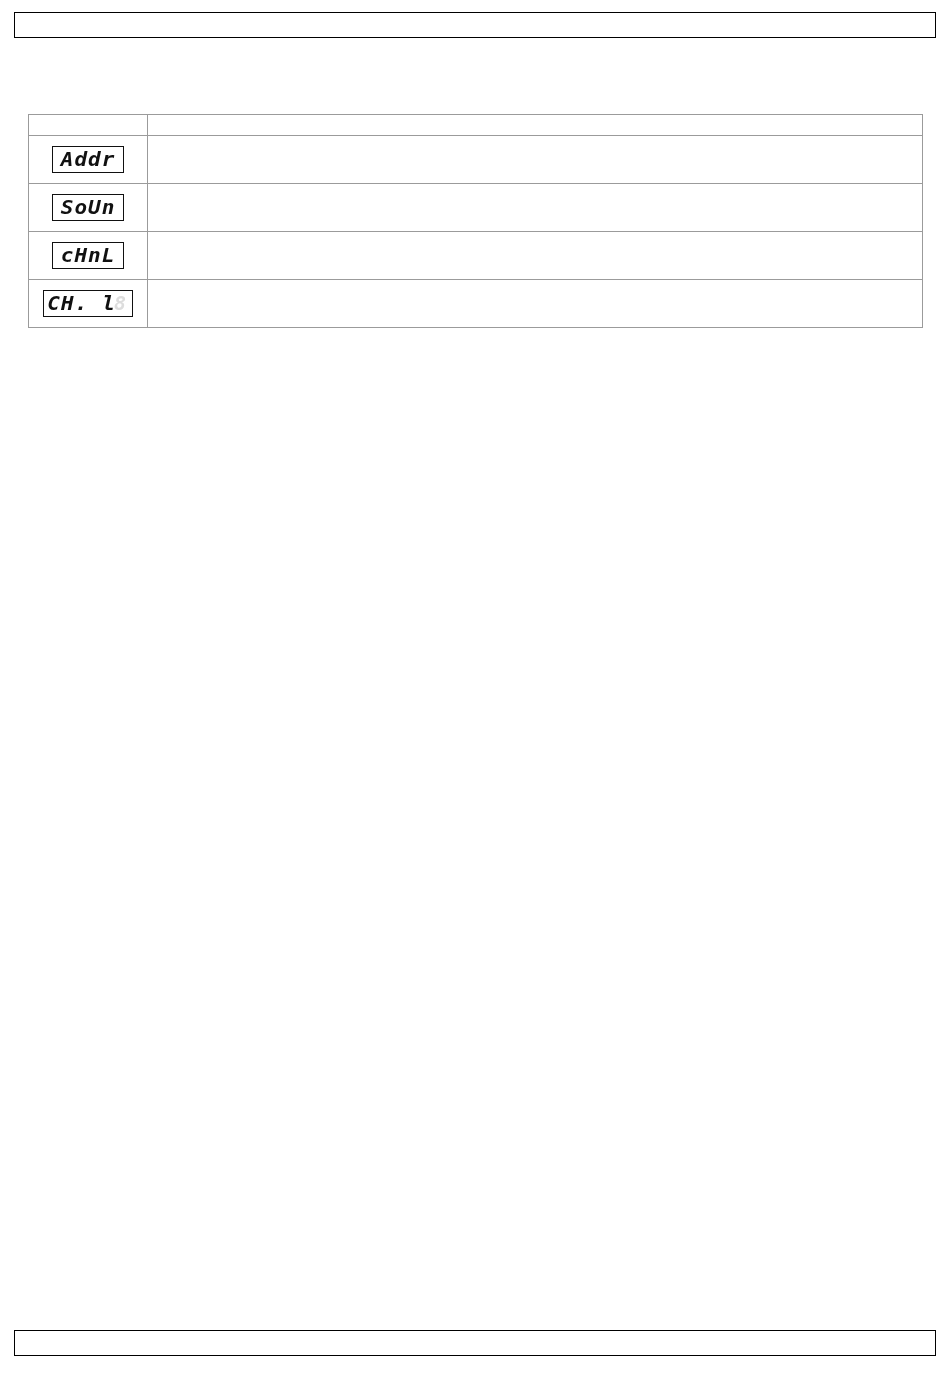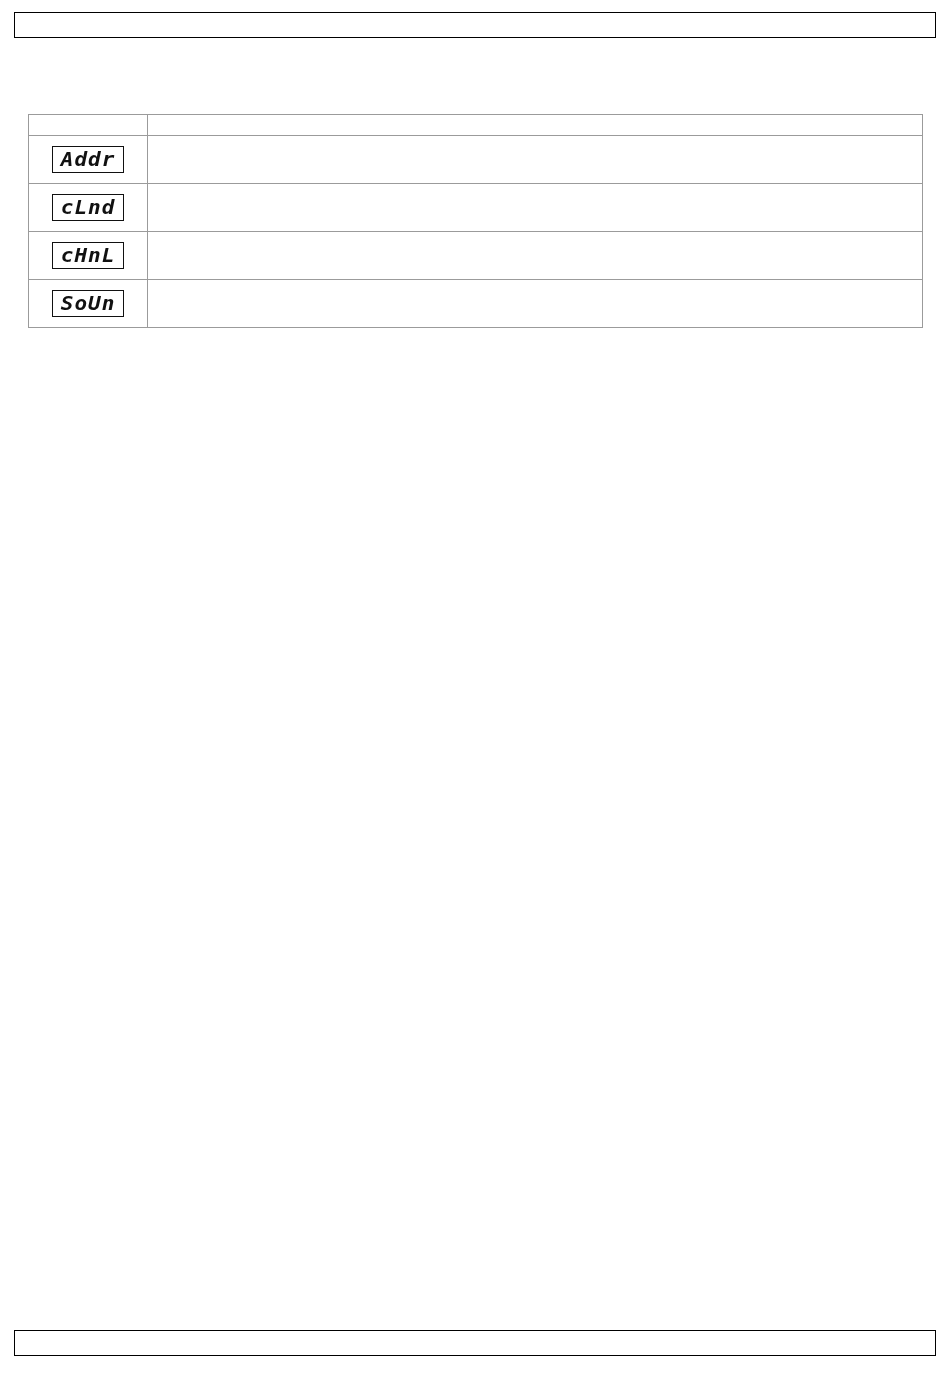--- a/index.html
+++ b/index.html
@@ -150,50 +150,50 @@
 
         <tr>
           <td class="code-cell">
             <span class="seg-display">
               <span class="seg-text">Addr</span><span class="seg-ghost"></span>
             </span>
           </td>
           <td class="desc-cell"></td>
         </tr>
 
-        <tr>
-          <td class="code-cell">
-            <span class="seg-display">
-              <span class="seg-text">cLnd</span><span class="seg-ghost"></span>
-            </span>
-          </td>
-          <td class="desc-cell"></td>
-        </tr>
-
-
+
+
+
+        <tr>
+          <td class="code-cell">
+            <span class="seg-display">
+              <span class="seg-text">SoUn</span><span class="seg-ghost"></span>
+            </span>
+          </td>
+          <td class="desc-cell"></td>
+        </tr>
 
         <tr>
           <td class="code-cell">
             <span class="seg-display">
               <span class="seg-text">cHnL</span><span class="seg-ghost"></span>
             </span>
           </td>
           <td class="desc-cell"></td>
         </tr>
 
-        <tr>
-          <td class="code-cell">
-            <span class="seg-display">
-              <span class="seg-text">SoUn</span><span class="seg-ghost"></span>
-            </span>
-          </td>
-          <td class="desc-cell"></td>
-        </tr>
-
-
+
+        <tr>
+          <td class="code-cell">
+            <span class="seg-display">
+              <span class="seg-text">CH. l</span><span class="seg-ghost">8</span>
+            </span>
+          </td>
+          <td class="desc-cell"></td>
+        </tr>
 
       </tbody>
     </table>
   </div>
 
   <div class="footer-bar">
     <span></span>
   </div>
 
 </div>

